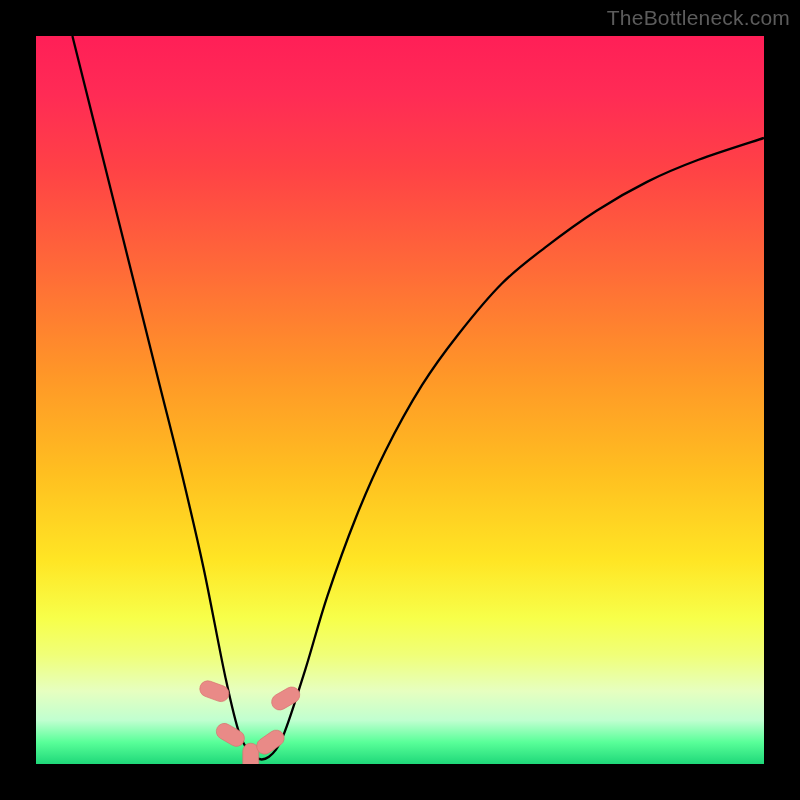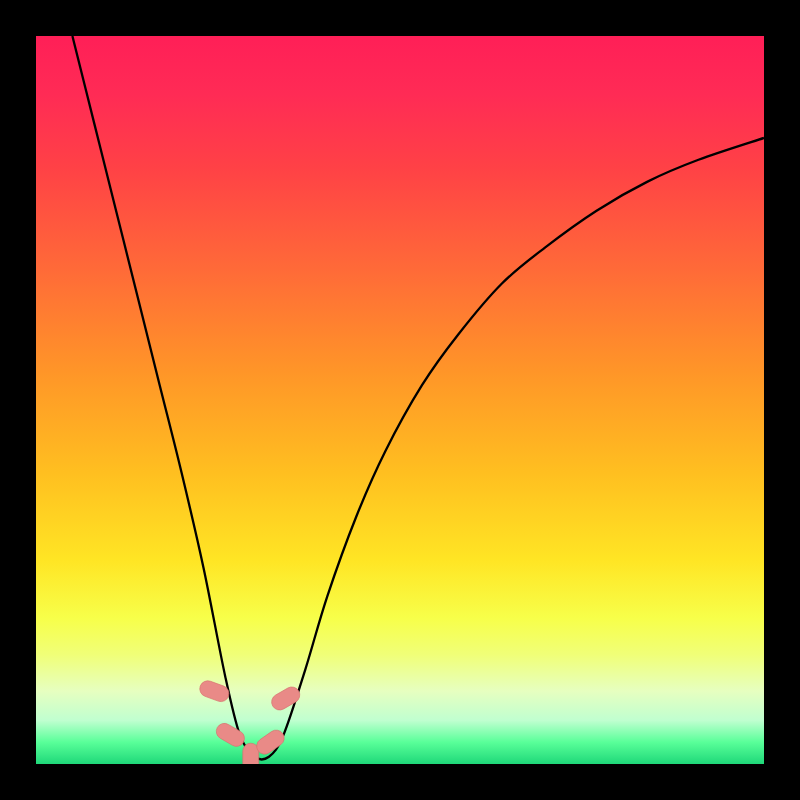--- a/index.html
+++ b/index.html
@@ -56,20 +56,21 @@
     top: 0;
     left: 0;
     width: 728px;
     height: 728px;
   }
 </style>
 </head>
 <body>
 
 <div class="frame">
+  <div class="watermark">TheBottleneck.com</div>
 
   <div class="plot">
     <svg class="curve" viewBox="0 0 728 728" preserveAspectRatio="none">
       <path id="curve-path" fill="none" stroke-width="2.3" stroke="#000000" d="M 36.4,0 C 40.04,14.560000000000002 50.96,58.24000000000001 58.24,87.36000000000001 C 65.52,116.48000000000002 72.8,145.60000000000002 80.08,174.72000000000003 C 87.36,203.84000000000003 94.64000000000001,232.95999999999998 101.92000000000002,262.08 C 109.20000000000002,291.2 116.48,320.32 123.76,349.44 C 131.04,378.56 138.32,406.4666666666667 145.6,436.8 C 152.88,467.1333333333333 160.16,497.4666666666667 167.44,531.44 C 174.72,565.4133333333334 183.21333333333334,612.7333333333333 189.28,640.64 C 195.34666666666666,668.5466666666666 198.9866666666667,685.5333333333333 203.84000000000003,698.88 C 208.69333333333336,712.2266666666667 213.54666666666668,717.08 218.4,720.72 C 223.25333333333333,724.36 228.10666666666668,724.36 232.96,720.72 C 237.81333333333333,717.08 241.45333333333335,713.44 247.52,698.88 C 253.58666666666667,684.3199999999999 262.08000000000004,656.4133333333334 269.36,633.36 C 276.64,610.3066666666666 282.70666666666665,586.04 291.2,560.56 C 299.6933333333333,535.0799999999999 310.61333333333334,504.74666666666667 320.32,480.48 C 330.02666666666664,456.21333333333337 338.52,436.79999999999995 349.44,414.96 C 360.36,393.12 373.7066666666667,368.85333333333335 385.84000000000003,349.44 C 397.97333333333336,330.02666666666664 408.8933333333333,315.4666666666667 422.23999999999995,298.48 C 435.5866666666666,281.49333333333334 451.36,262.08 465.92,247.51999999999998 C 480.48,232.95999999999998 493.8266666666666,223.25333333333333 509.59999999999997,211.12 C 525.3733333333333,198.98666666666668 543.5733333333334,185.64000000000001 560.5600000000001,174.72000000000003 C 577.5466666666667,163.80000000000004 594.5333333333333,154.09333333333336 611.52,145.60000000000002 C 628.5066666666667,137.10666666666668 643.0666666666667,131.04 662.48,123.75999999999999 C 681.8933333333333,116.47999999999998 717.08,105.55999999999996 728,101.91999999999996"></path>
       <g id="markers">
           <rect x="-8" y="-15" width="16" height="30" rx="8" ry="8" fill="#e98a87" stroke="#d86f6d" stroke-width="0.6" transform="translate(178.35999999999999,655.2) rotate(-70)"></rect>
           <rect x="-8" y="-15" width="16" height="30" rx="8" ry="8" fill="#e98a87" stroke="#d86f6d" stroke-width="0.6" transform="translate(194.376,698.88) rotate(-60)"></rect>
           <rect x="-8" y="-15" width="16" height="30" rx="8" ry="8" fill="#e98a87" stroke="#d86f6d" stroke-width="0.6" transform="translate(214.76,722.176) rotate(0)"></rect>
           <rect x="-8" y="-15" width="16" height="30" rx="8" ry="8" fill="#e98a87" stroke="#d86f6d" stroke-width="0.6" transform="translate(234.416,706.16) rotate(55)"></rect>
           <rect x="-8" y="-15" width="16" height="30" rx="8" ry="8" fill="#e98a87" stroke="#d86f6d" stroke-width="0.6" transform="translate(249.70399999999998,662.48) rotate(60)"></rect>

